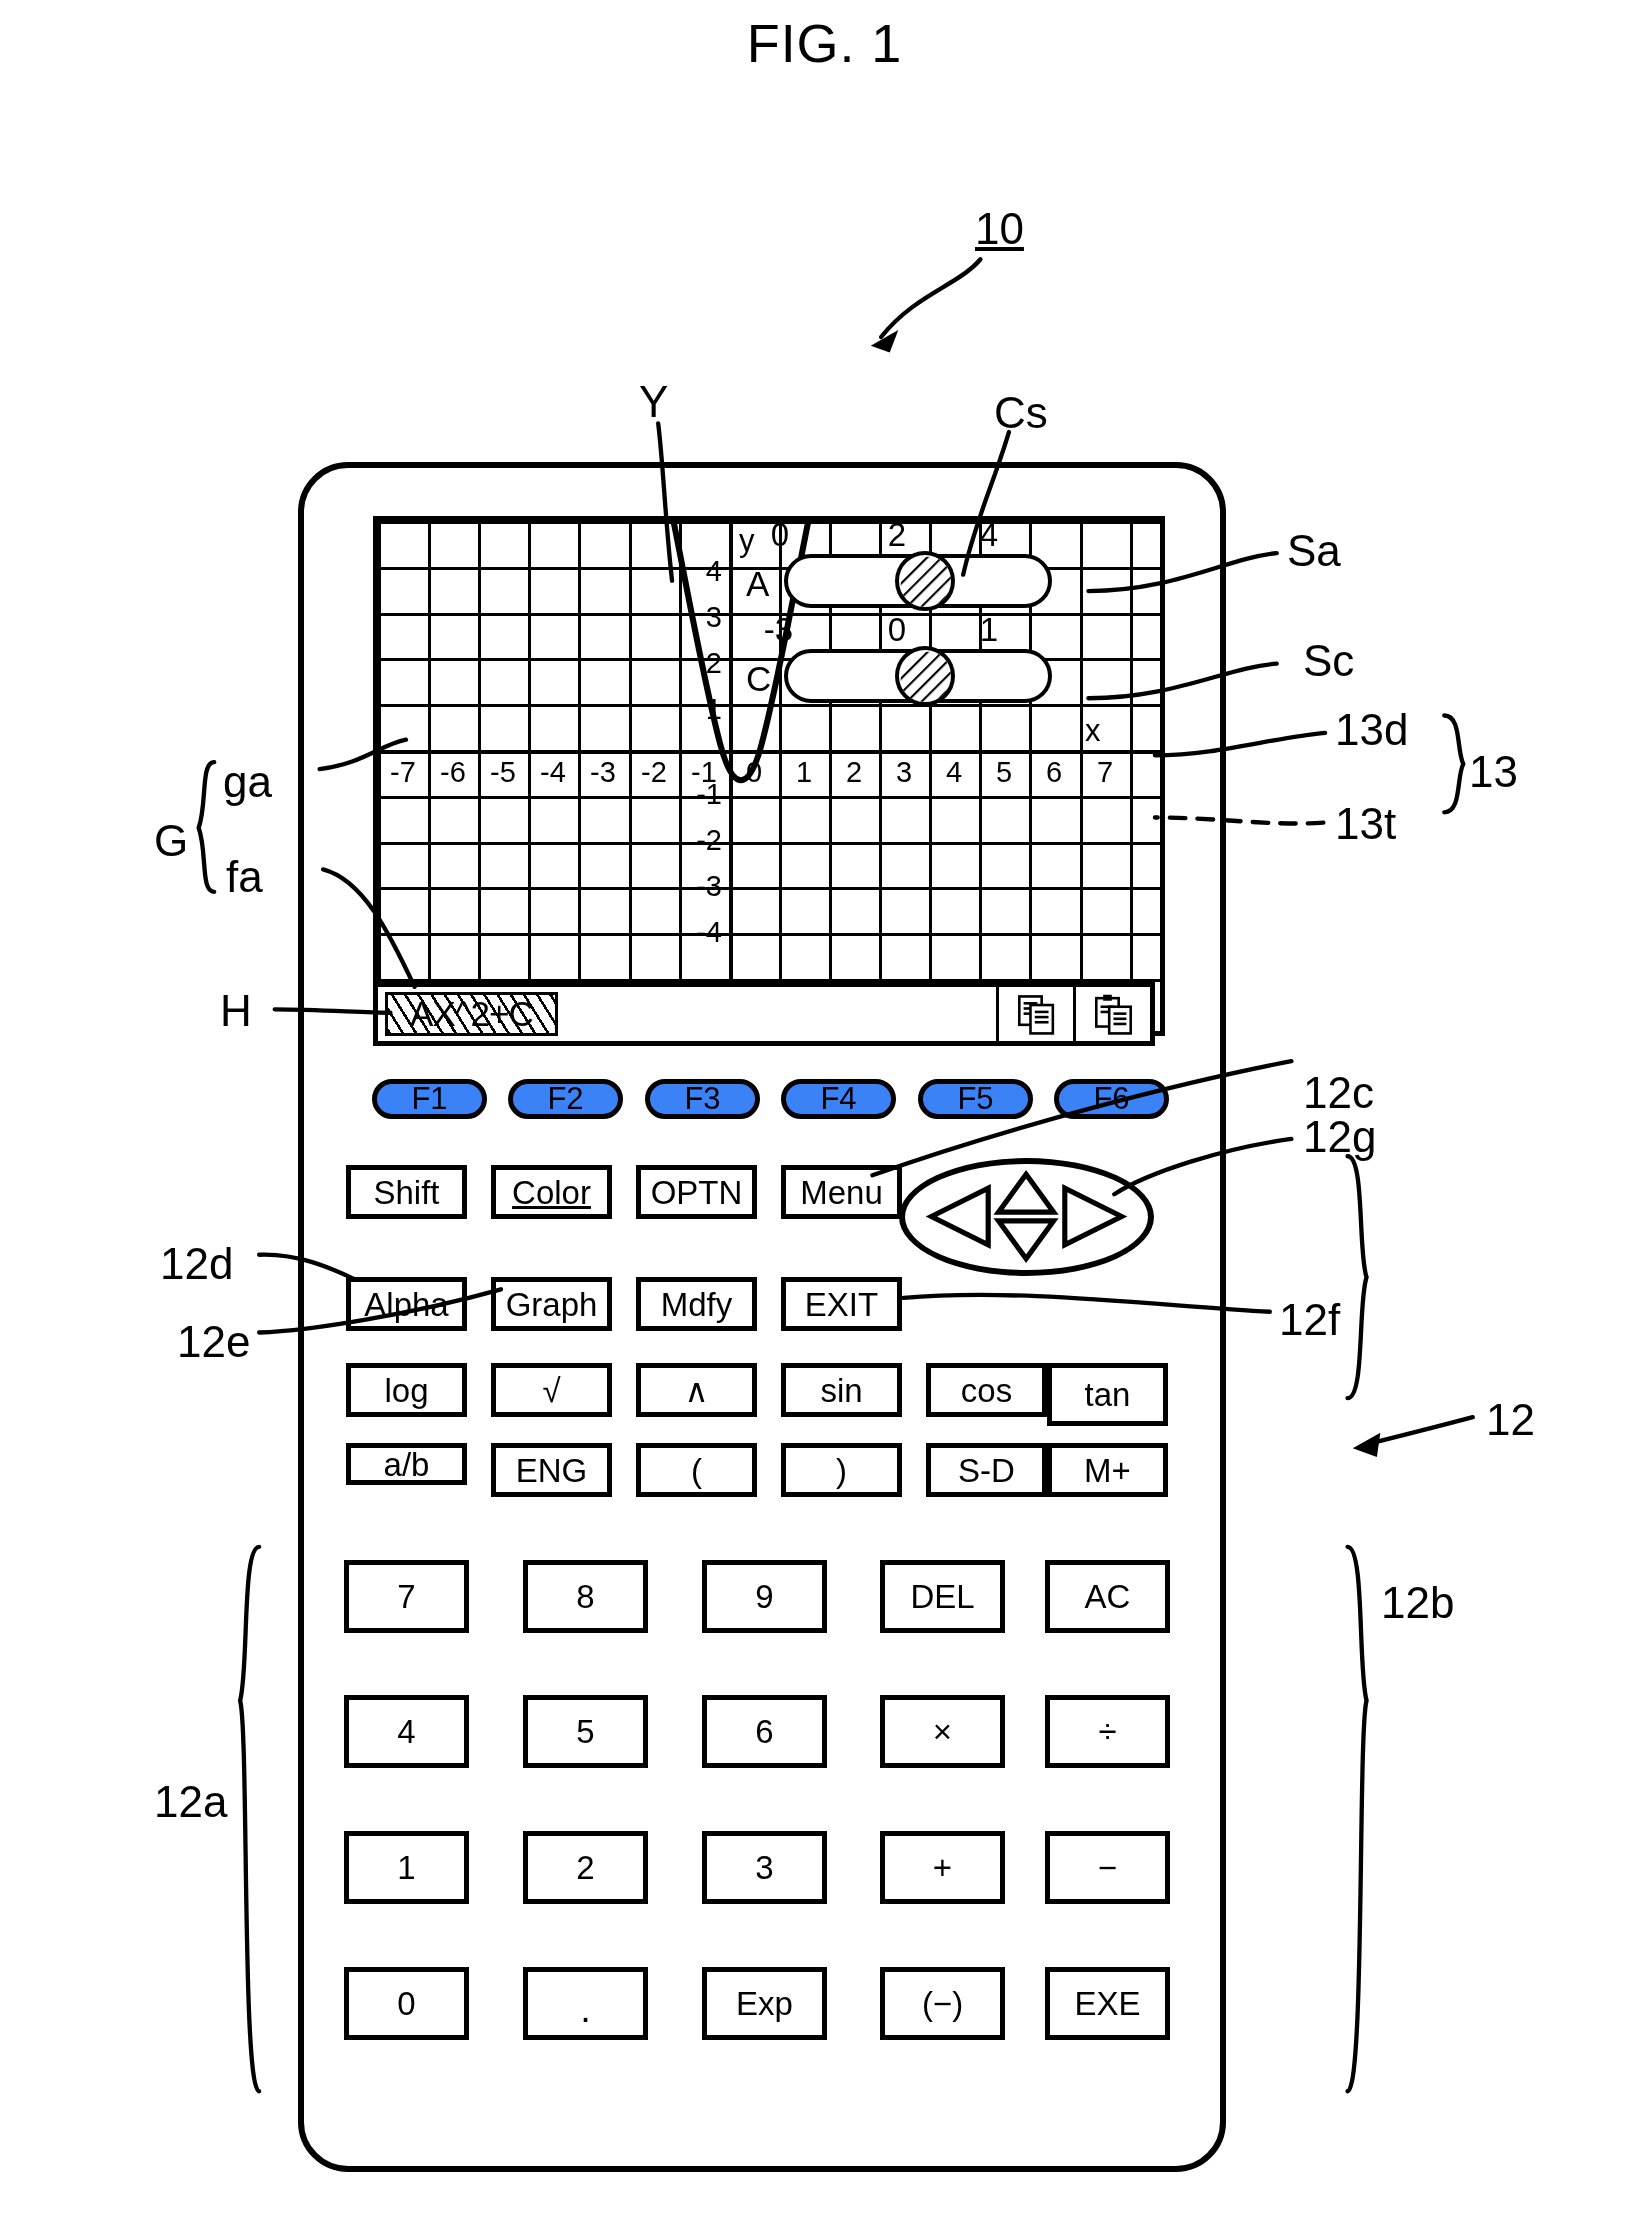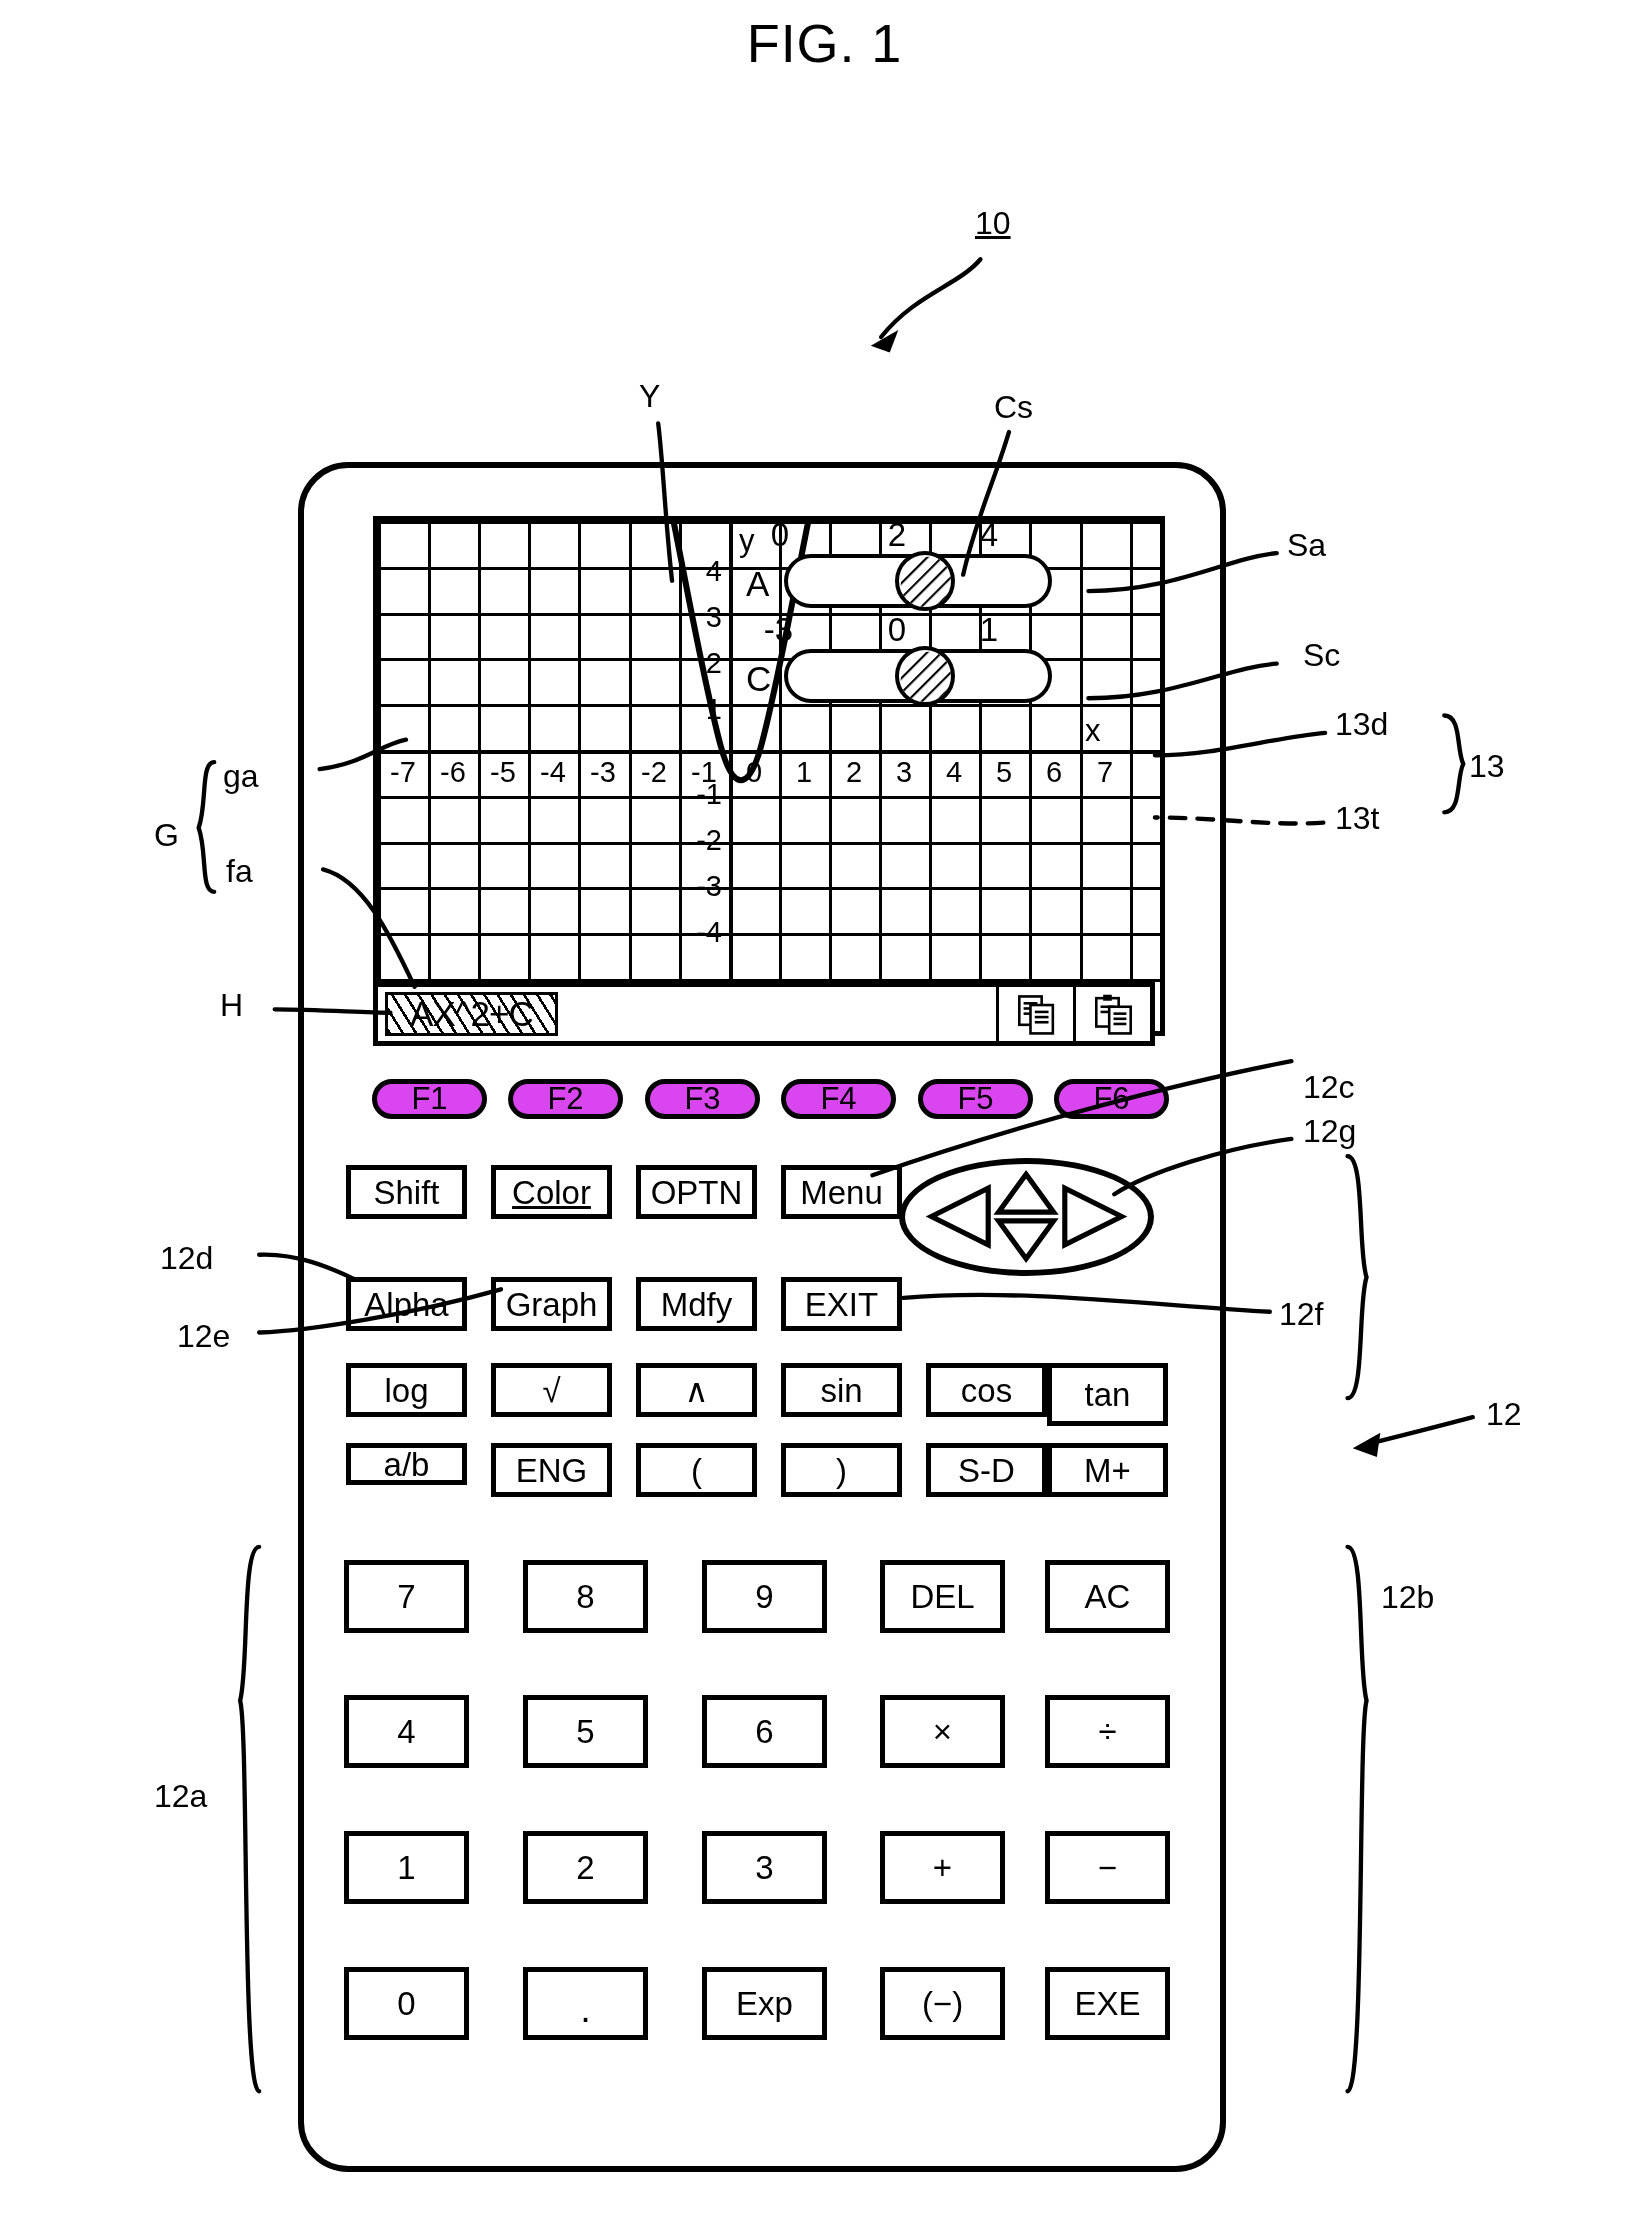--- a/index.html
+++ b/index.html
@@ -7,21 +7,21 @@
        font-family:"Liberation Sans", sans-serif;color:#000;
        -webkit-font-smoothing:antialiased;}
   .abs{position:absolute;}
   .nosel{user-select:none;}
 
   
   #fig-title{top:12px;left:0;width:1649px;text-align:center;
              font-size:54px;letter-spacing:0.9px;font-weight:400;}
 
   
-  .ref{font-size:32px;line-height:1;white-space:nowrap;}
+  .ref{font-size:44px;line-height:1;white-space:nowrap;}
   .ref.u{text-decoration:underline;}
 
   
   #device{left:298px;top:462px;width:916px;height:1698px;
           border:6px solid #000;border-radius:50px;background:#fff;}
 
   
   #screen{left:373px;top:516px;width:782px;height:510px;
           border:5.2px solid #000;background:#fff;overflow:hidden;}
 
@@ -59,21 +59,21 @@
   #formula-field .hatch{position:absolute;inset:0;
       background:repeating-linear-gradient(58deg,#000 0 2.6px,#fff 2.6px 11.2px);}
   #formula-text{position:relative;font-size:35px;letter-spacing:-0.9px;}
   #formula-spacer{flex:1;}
   .bar-icon-cell{width:74px;border-left:3.5px solid #000;
                  display:flex;align-items:center;justify-content:center;}
 
   
   .fkey{position:absolute;width:115px;height:40px;border:5.2px solid #000;
         border-radius:22.5px;box-sizing:border-box;display:flex;
-        align-items:center;justify-content:center;font-size:31px;background:#d946ef;}
+        align-items:center;justify-content:center;font-size:31px;background:#3b82f6;}
 
   
   .key{position:absolute;border:5.2px solid #000;box-sizing:border-box;background:#fff;
        display:flex;align-items:center;justify-content:center;
        font-size:33px;line-height:1;}
 
   
   #dpad{position:absolute;left:899px;top:1158px;width:255px;height:118px;
         border:6px solid #000;border-radius:50%/50%;box-sizing:border-box;background:#fff;}
 

